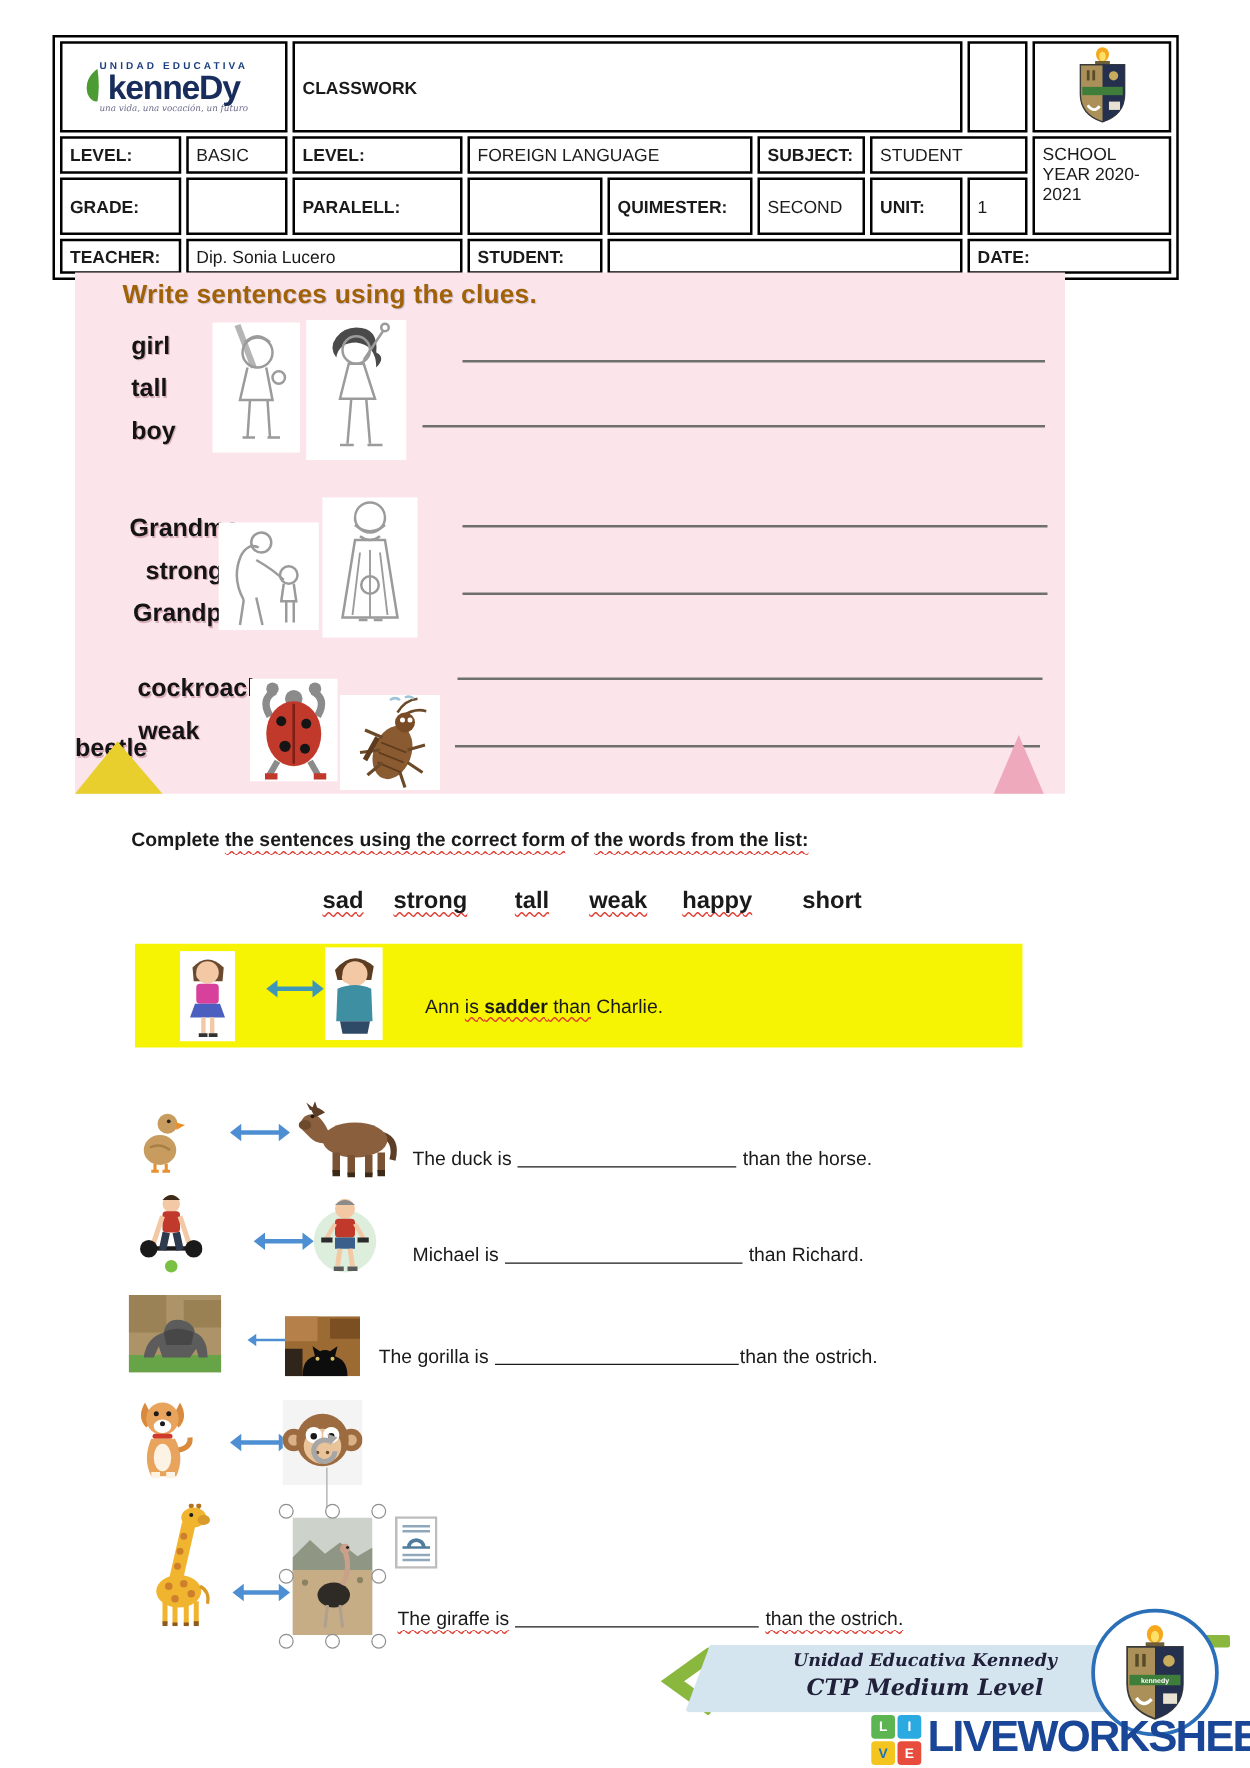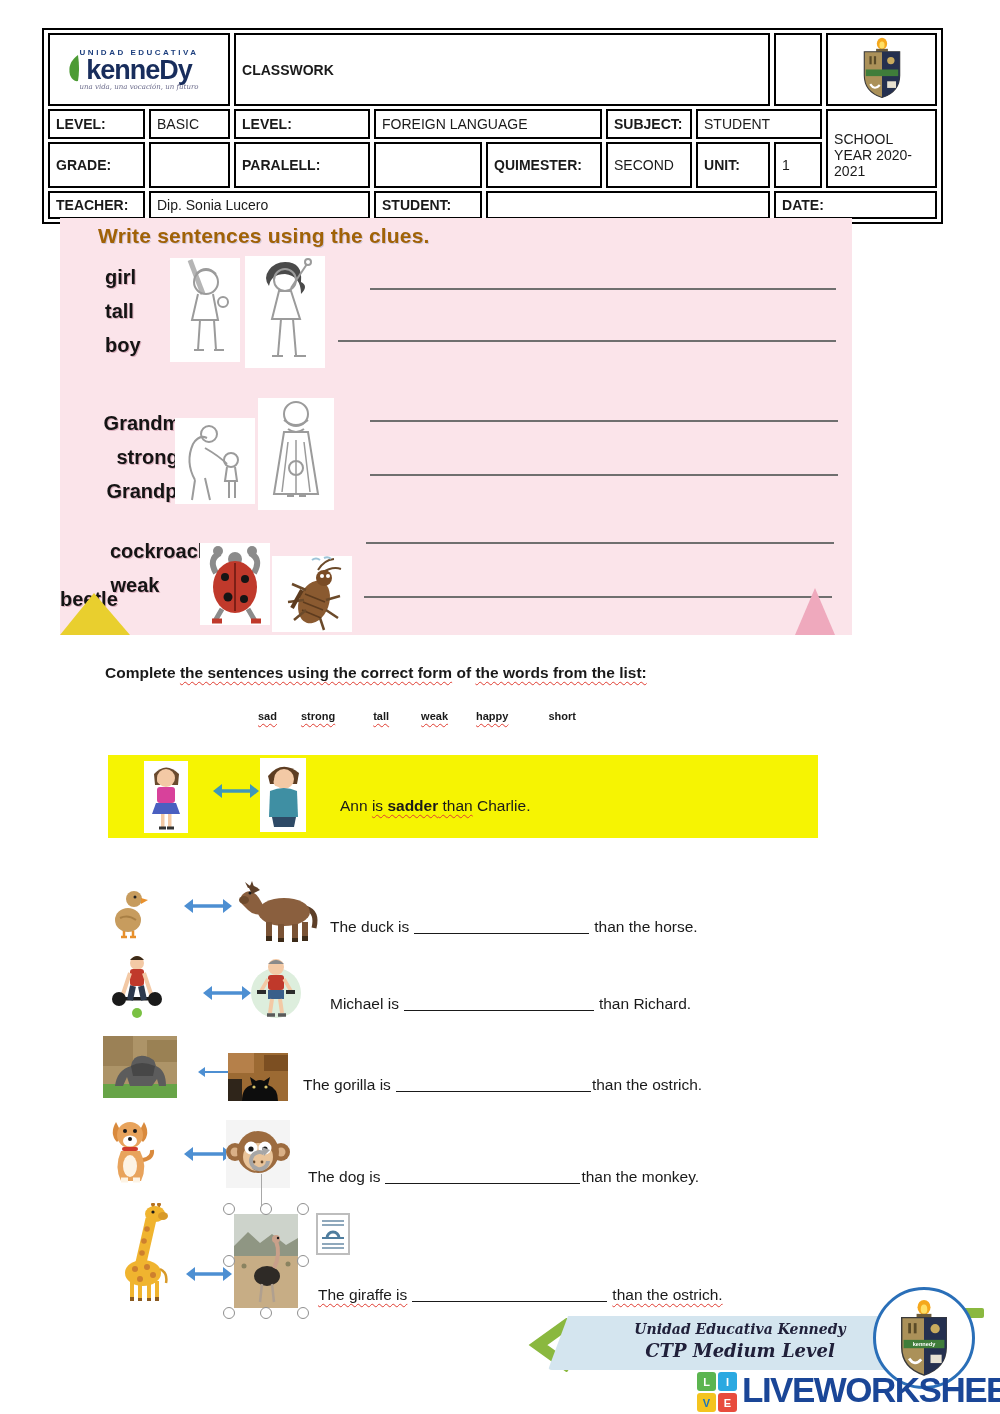--- a/index.html
+++ b/index.html
@@ -30,21 +30,21 @@
   .img{background:#fff;}
   .tri-yellow{width:0;height:0;border-left:34px solid transparent;border-right:36px solid transparent;
               border-bottom:42px solid #e9cf2e;}
   .tri-pink{width:0;height:0;border-left:20px solid transparent;border-right:20px solid transparent;
             border-bottom:47px solid #efa9bd;}
 
   
   .sq{text-decoration-line:underline;text-decoration-style:wavy;text-decoration-color:#e03c31;
       text-decoration-thickness:1px;text-underline-offset:3px;text-decoration-skip-ink:none;}
   .instr{font-size:15.5px;font-weight:bold;}
-  .wordlist{font-size:11px;font-weight:bold;}
+  .wordlist{font-size:19px;font-weight:bold;}
   .wordlist span{margin-right:0;}
   .yellowbox{left:108px;top:755px;width:710px;height:83px;background:#f6f402;}
   .sentence{font-size:15.5px;}
   .blank{display:inline-block;border-bottom:1.6px solid #1a1a1a;height:15px;vertical-align:-2px;margin:0 5px;}
 
   
   .handle{position:absolute;width:12px;height:12px;border-radius:50%;background:#fff;
           border:1.5px solid #8f8f8f;box-sizing:border-box;}
   .rot-line{position:absolute;width:0;border-left:1.5px solid #a8a8a8;}
 
@@ -105,21 +105,21 @@
         </svg>
       </td>
     </tr>
     <tr style="height:30px">
       <td class="lab">LEVEL:</td>
       <td>BASIC</td>
       <td class="lab">LEVEL:</td>
       <td colspan="2">FOREIGN LANGUAGE</td>
       <td class="lab">SUBJECT:</td>
       <td colspan="2">STUDENT</td>
-      <td rowspan="2" style="white-space:normal;vertical-align:top;padding-top:20px;">SCHOOL YEAR 2020-2021</td>
+      <td rowspan="2" style="white-space:normal;vertical-align:top;padding-top:4px;">SCHOOL YEAR 2020-2021</td>
     </tr>
     <tr style="height:46px">
       <td class="lab">GRADE:</td>
       <td></td>
       <td class="lab">PARALELL:</td>
       <td></td>
       <td class="lab">QUIMESTER:</td>
       <td>SECOND</td>
       <td class="lab">UNIT:</td>
       <td>1</td>
@@ -395,23 +395,20 @@
     <circle cx="28" cy="42" r="1.4" fill="#6b4a2a"></circle>
       <circle cx="36" cy="42" r="1.4" fill="#6b4a2a"></circle>
     <path d="M27 48 q5 4 10 0" stroke="#6b4a2a" stroke-width="1.5" fill="none"></path>
   </svg>
 
   <svg class="abs" style="left:246px;top:1146px;" width="28" height="28" viewBox="0 0 28 28">
     <path d="M22 15 a8.5 8.5 0 1 1 -4 -7.6" fill="none" stroke="#a6a6a6" stroke-width="4"></path>
     <path d="M16 1 l8 3 -6 6 z" fill="#a6a6a6"></path>
   </svg>
   <div class="rot-line" style="left:261px;top:1174px;height:34px;"></div>
-  <div class="abs sentence" style="left:308px;top:1168px;">
-    <span>The dog is</span><span class="blank" style="width:195px;margin-right:1px"></span><span>than the monkey.</span>
-  </div>
 
   <svg class="abs" style="left:113px;top:1203px;" width="64" height="98" viewBox="0 0 64 98">
     <path d="M40 4 v-4 M46 4 v-4" stroke="#b5721f" stroke-width="2"></path>
     <circle cx="40" cy="1.5" r="2" fill="#b5721f"></circle>
       <circle cx="46" cy="1.5" r="2" fill="#b5721f"></circle>
     <ellipse cx="42" cy="11" rx="10" ry="8" fill="#f0b42f"></ellipse>
     <ellipse cx="50" cy="13" rx="5" ry="4" fill="#d89a28"></ellipse>
     <circle cx="40" cy="9" r="1.6" fill="#1a1a1a"></circle>
     <path d="M38 16 L27 64" stroke="#f0b42f" stroke-width="11"></path>
     <circle cx="34" cy="26" r="2.8" fill="#cd7f2e"></circle>

